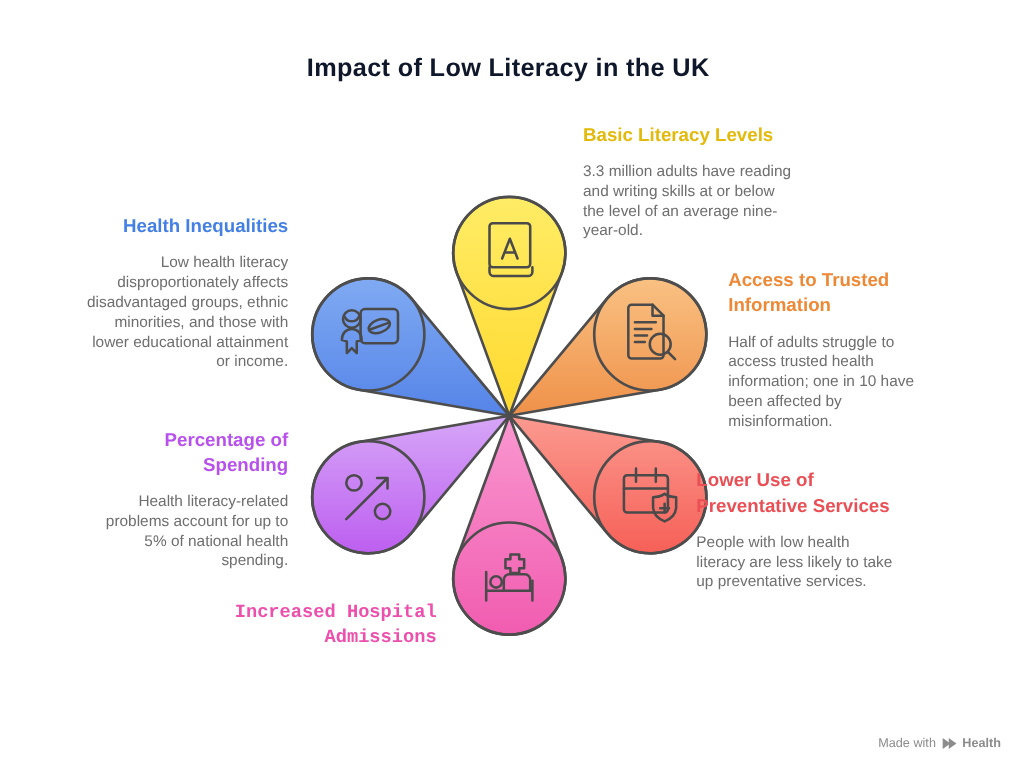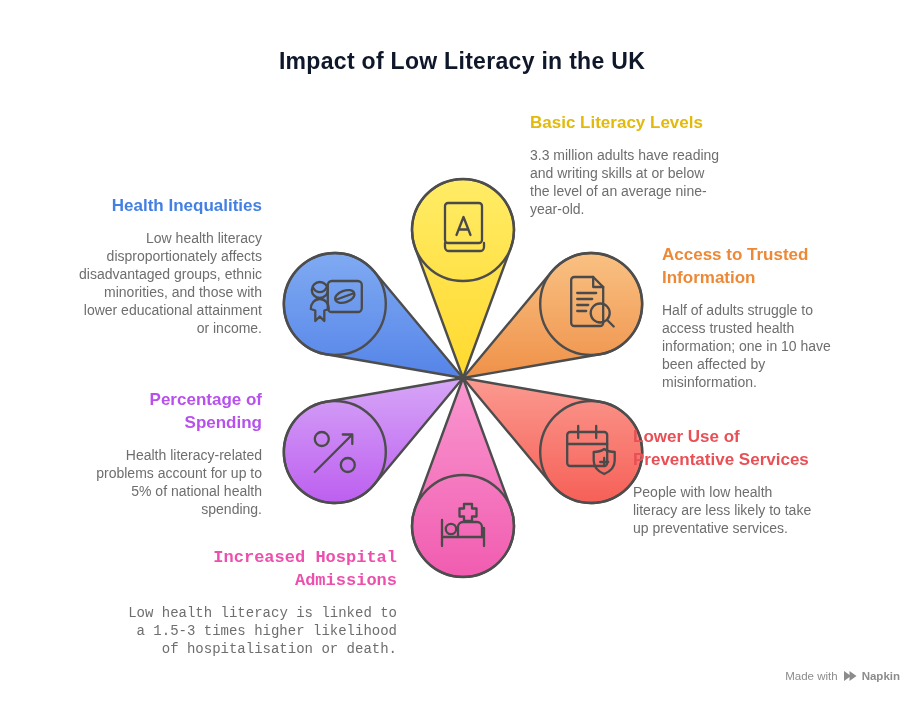--- a/index.html
+++ b/index.html
@@ -34,21 +34,21 @@
   .c-pink{color:#ED4FAD;}
   .c-purple{color:#B750EC;}
   .c-blue{color:#4480E4;}
   #b-basic{left:530px;top:111px;width:250px;}
   #b-access{left:662px;top:243px;width:240px;}
   #b-lower{left:633px;top:425px;width:250px;}
   #b-inequal{right:662px;top:194px;width:300px;}
   #b-spending{right:662px;top:388px;width:300px;}
   #b-hospital{right:527px;top:546px;width:300px;font-family:Liberation Mono, monospace;}
   .watermark{
-    position:absolute;right:24px;top:670px;
+    position:absolute;right:14px;top:670px;
     display:flex;align-items:center;gap:5px;
     color:#8C8C8C;font-size:11.5px;
   }
   .watermark .brand{font-weight:600;}
 </style>
 </head>
 <body>
 
 <div id="stage">
 
@@ -181,23 +181,20 @@
     <h2 class="c-red">Lower Use of
 Preventative Services</h2>
     <p>People with low health
 literacy are less likely to take
 up preventative services.</p>
   </div>
 
   <div class="text-block align-right" id="b-hospital">
     <h2 class="c-pink">Increased Hospital
 Admissions</h2>
-    <p>Low health literacy is linked to
-a 1.5-3 times higher likelihood
-of hospitalisation or death.</p>
   </div>
 
   <div class="text-block align-right" id="b-spending">
     <h2 class="c-purple">Percentage of
 Spending</h2>
     <p>Health literacy-related
 problems account for up to
 5% of national health
 spending.</p>
   </div>
@@ -211,16 +208,16 @@
 lower educational attainment
 or income.</p>
   </div>
 
   <div class="watermark">
     <span>Made with</span>
     <svg width="14" height="12" viewBox="0 0 14 12">
       <path d="M1 1 L8 6 L1 11 Z" fill="#8C8C8C"></path>
       <path d="M6.5 1 L13.5 6 L6.5 11 Z" fill="#8C8C8C"></path>
     </svg>
-    <span class="brand">Napkin</span>
+    <span class="brand">Health</span>
   </div>
 
 </div>
 
 </body></html>

